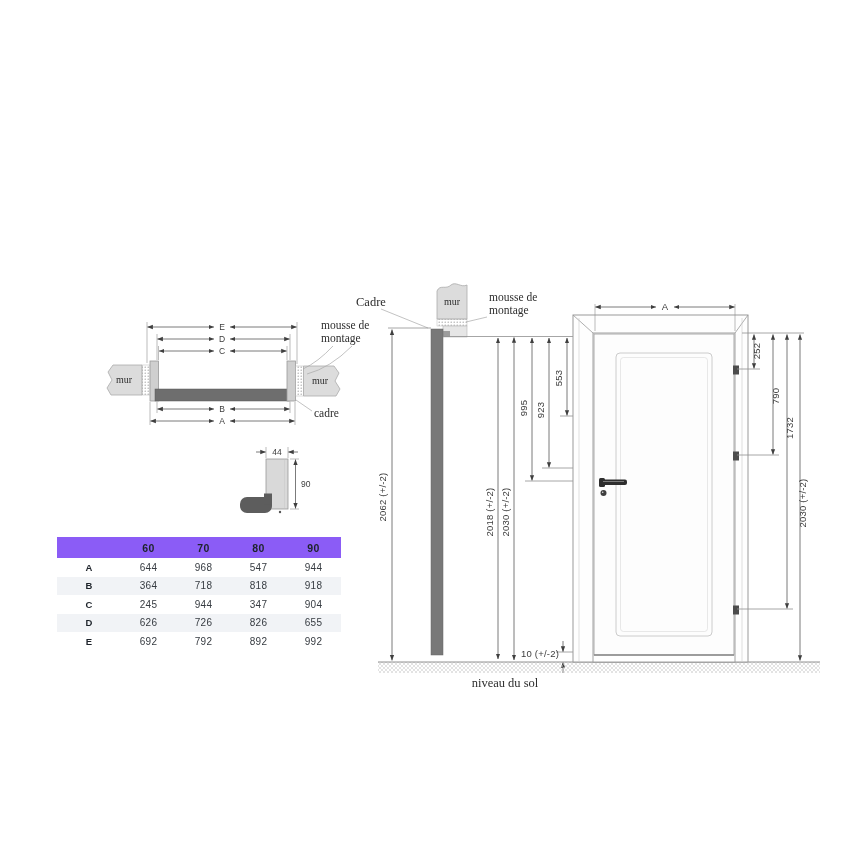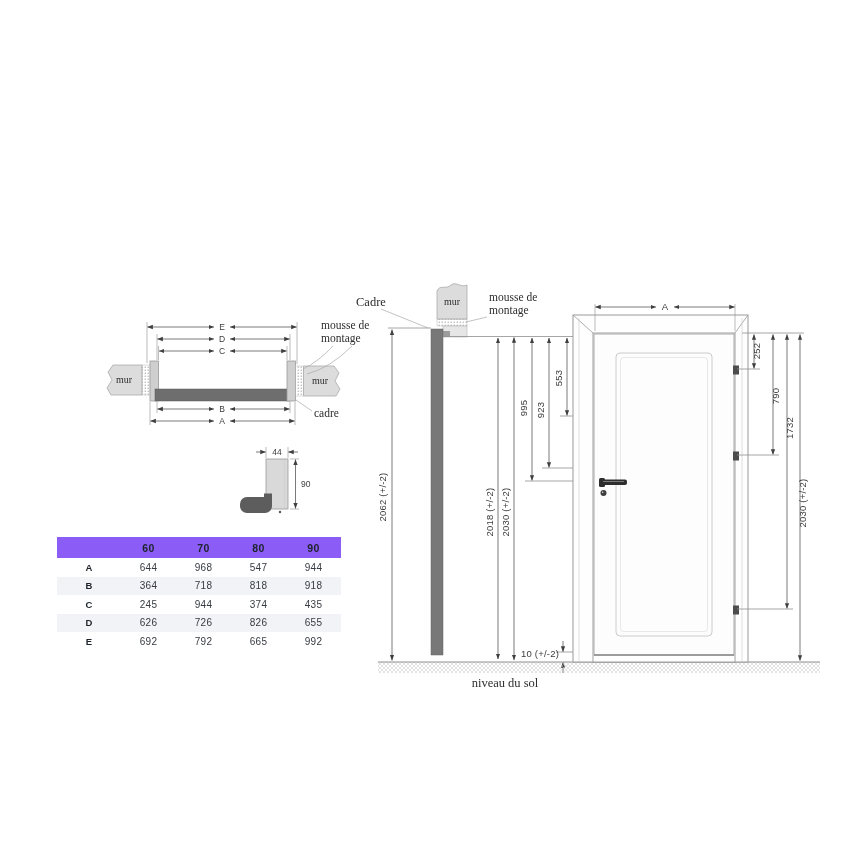--- a/index.html
+++ b/index.html
@@ -252,33 +252,33 @@
       <th>B</th>
       <td>364</td>
       <td>718</td>
       <td>818</td>
       <td>918</td>
     </tr>
     <tr>
       <th>C</th>
       <td>245</td>
       <td>944</td>
-      <td>374</td>
-      <td>435</td>
+      <td>347</td>
+      <td>904</td>
     </tr>
     <tr class="alt">
       <th>D</th>
       <td>626</td>
       <td>726</td>
       <td>826</td>
       <td>655</td>
     </tr>
     <tr>
       <th>E</th>
       <td>692</td>
       <td>792</td>
-      <td>665</td>
+      <td>892</td>
       <td>992</td>
     </tr>
   </tbody>
 </table>
 
 </div>
 
 </body></html>

